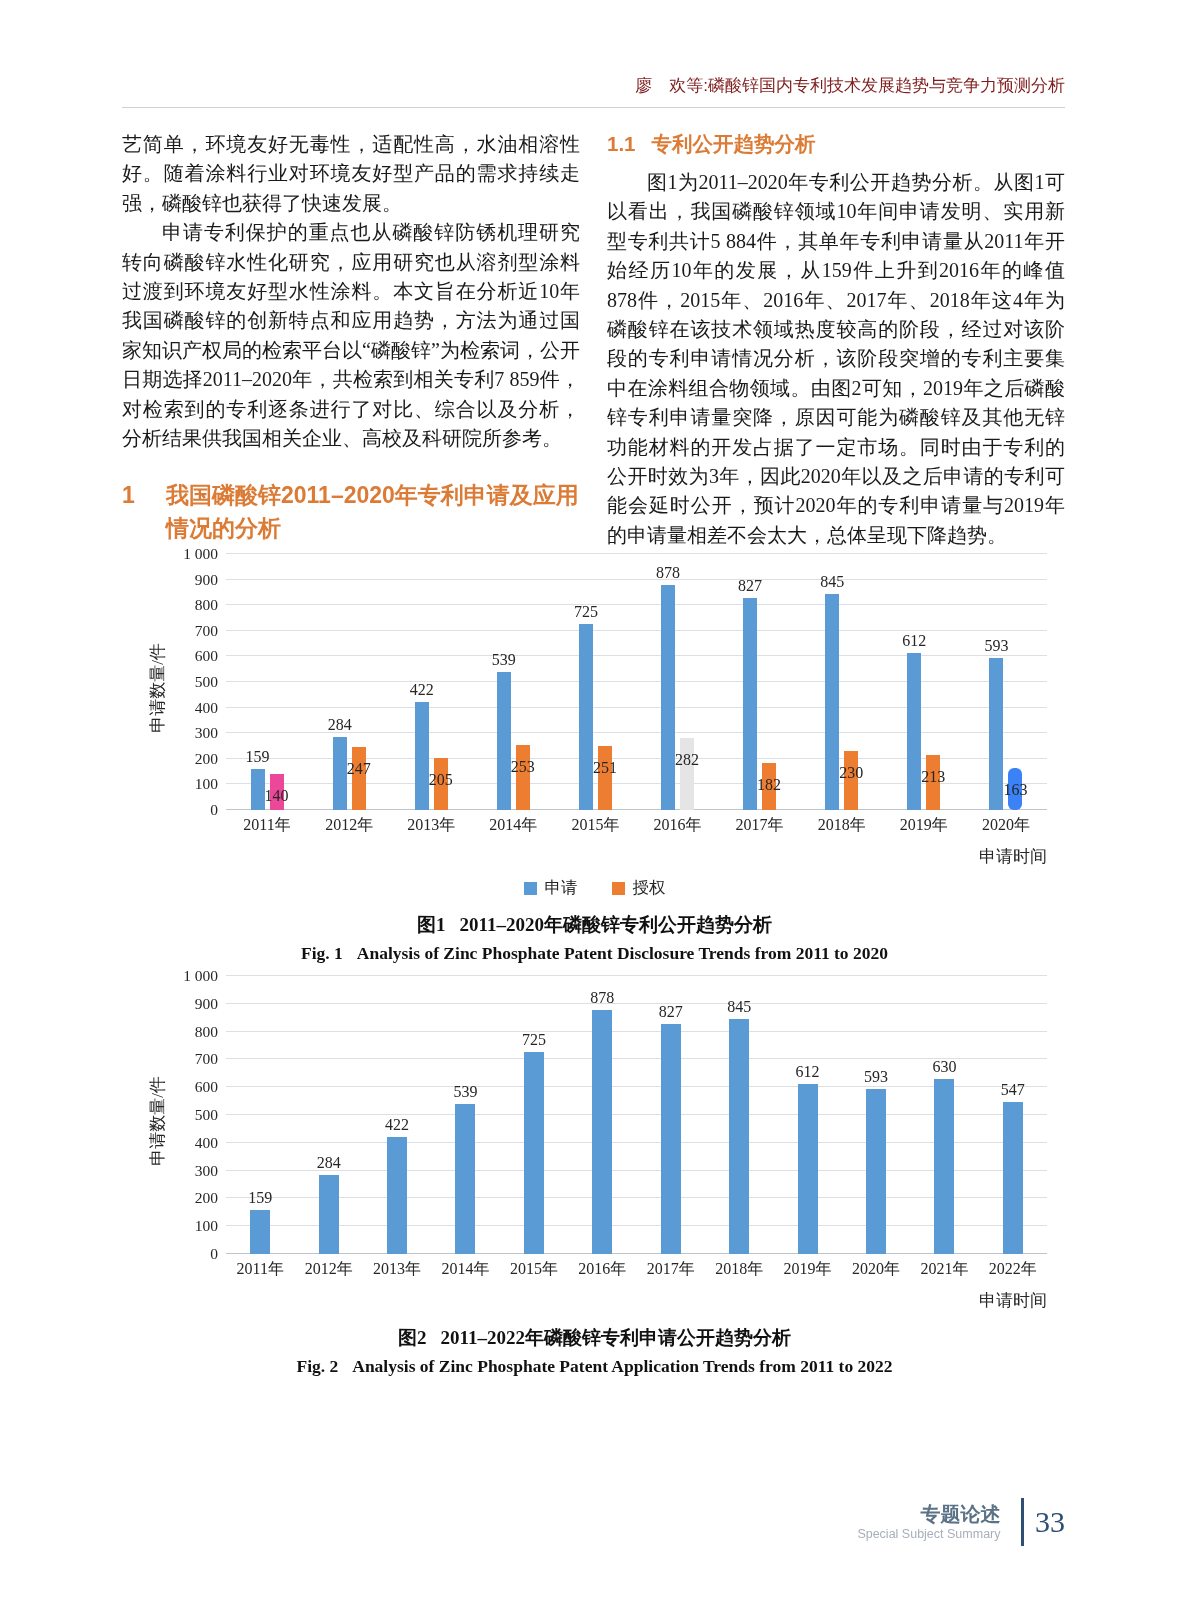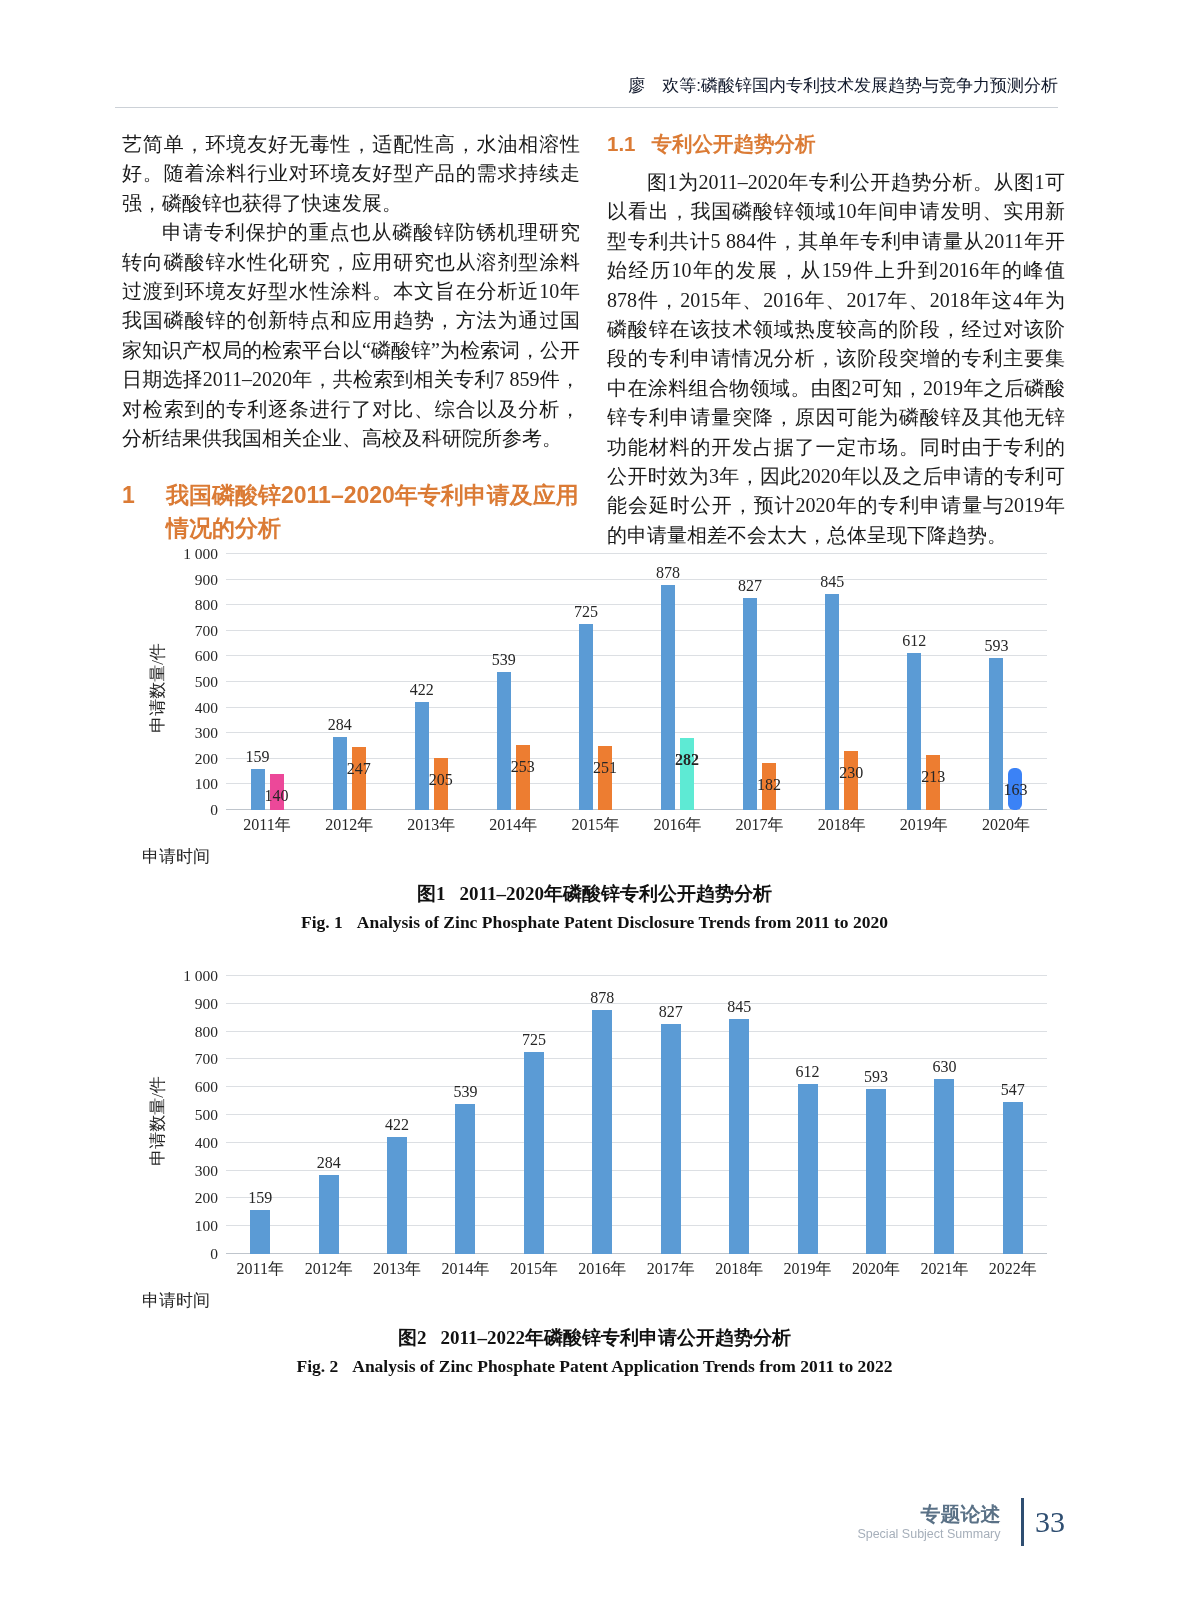--- a/index.html
+++ b/index.html
@@ -7,24 +7,24 @@
     position:relative;
     width:1187px;height:1600px;
     margin:0 auto;
     background:#ffffff;
     font-family:"Liberation Serif","DejaVu Serif",serif;
     color:#1a1a1a;
     overflow:hidden;
   }
   
   .header{
-    position:absolute;left:115px;top:74px;width:943px;
+    position:absolute;left:122px;top:74px;width:943px;
     text-align:right;
     font-family:"Liberation Sans","DejaVu Sans",sans-serif;
-    font-size:17px;color:#0f172a;
+    font-size:17px;color:#7f1d1d;
     padding-bottom:10px;
     border-bottom:1.5px solid #ccd1d7;
   }
   
   .columns{
     position:absolute;left:122px;top:130px;width:943px;
     display:flex;gap:27px;
   }
   .col{width:458px;}
   .body-p{
@@ -85,21 +85,21 @@
   #chart2 .bar{width:20px;}
   .bar-label{
     position:absolute;left:50%;transform:translateX(-50%);
     font-size:16px;color:#262626;white-space:nowrap;z-index:2;
   }
   .bar-label.outside{bottom:calc(100% + 3px);}
   .bar-label.inside{top:13px;}
   .xlabels{display:flex;margin-top:5px;}
   .xlabels div{flex:1;text-align:center;font-size:16px;color:#262626;white-space:nowrap;}
   .axis-title{
-    text-align:left;margin-top:9px;font-size:17px;color:#262626;
+    text-align:right;margin-top:9px;font-size:17px;color:#262626;
   }
   .legend{
     display:flex;justify-content:center;gap:34px;
     margin-top:9px;font-size:16.5px;color:#262626;
   }
   .legend-item{display:flex;align-items:center;gap:8px;}
   .swatch{width:13px;height:13px;display:inline-block;}
   .caption-zh{
     text-align:center;margin-top:13px;
     font-weight:bold;font-size:19px;color:#111;
@@ -221,21 +221,21 @@
                   <div class="bar-label outside">725</div>
                 </div>
                 <div class="bar" style="height: 25.1%; background: rgb(237, 125, 49);">
                   <div class="bar-label inside">251</div>
                 </div>
               </div>
               <div class="bargroup">
                 <div class="bar" style="height: 87.8%; background: rgb(91, 155, 213);">
                   <div class="bar-label outside">878</div>
                 </div>
-                <div class="bar" style="height: 28.2%; background: #5eead4; font-weight: bold;">
+                <div class="bar" style="height: 28.2%; background: #e5e5e5;">
                   <div class="bar-label inside">282</div>
                 </div>
               </div>
               <div class="bargroup">
                 <div class="bar" style="height: 82.7%; background: rgb(91, 155, 213);">
                   <div class="bar-label outside">827</div>
                 </div>
                 <div class="bar" style="height: 18.2%; background: rgb(237, 125, 49);">
                   <div class="bar-label inside">182</div>
                 </div>
@@ -273,20 +273,30 @@
               <div>2015年</div>
               <div>2016年</div>
               <div>2017年</div>
               <div>2018年</div>
               <div>2019年</div>
               <div>2020年</div>
             </div>
         </div>
       </div>
       <div class="axis-title">申请时间</div>
+      <div class="legend">
+        <div class="legend-item">
+          <span class="swatch" style="background: rgb(91, 155, 213);"></span>
+          <span>申请</span>
+        </div>
+        <div class="legend-item">
+          <span class="swatch" style="background: rgb(237, 125, 49);"></span>
+          <span>授权</span>
+        </div>
+      </div>
     </div>
     <div class="caption-zh">
       <span>图1</span><span class="cap-text">2011–2020年磷酸锌专利公开趋势分析</span>
     </div>
     <div class="caption-en">
       <span>Fig. 1</span><span class="cap-text">Analysis of Zinc Phosphate Patent Disclosure Trends from 2011 to 2020</span>
     </div>
   </div>
 
   <div class="figure" id="figure2">

